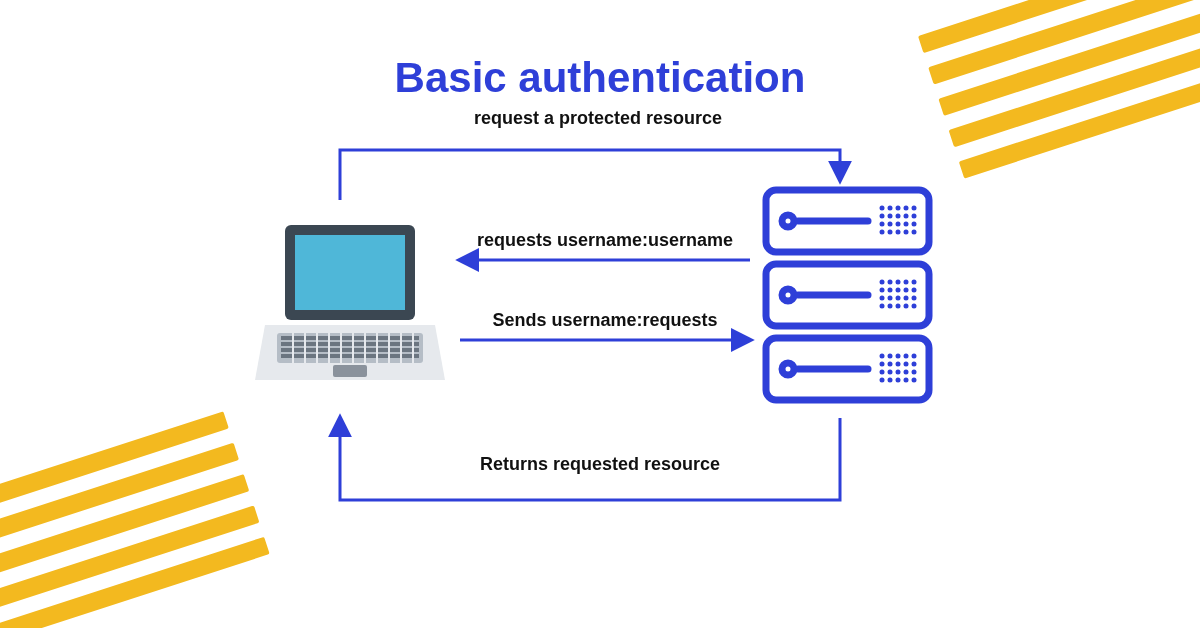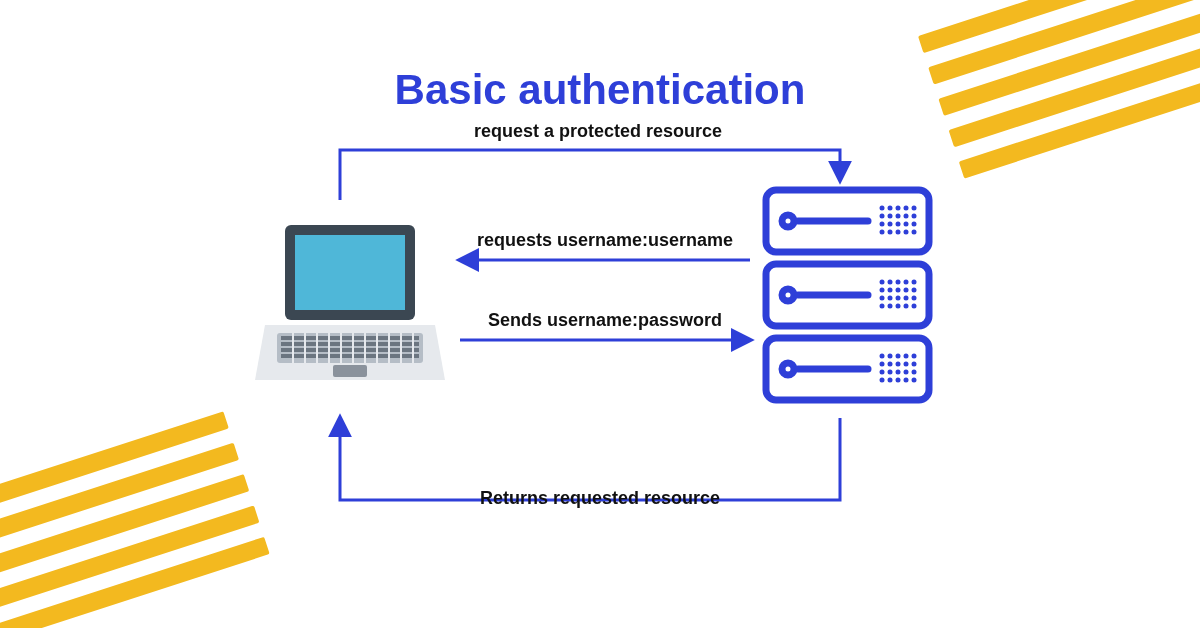--- a/index.html
+++ b/index.html
@@ -12,21 +12,20 @@
     overflow: hidden;
   }
   .diag-title {
     position: absolute;
     top: 54px;
     left: 0; right: 0;
     text-align: center;
     font-size: 42px;
     font-weight: 700;
     color: #2E3FD8;
-    margin-top: 12px;
   }
   .label {
     position: absolute;
     font-size: 18px;
     font-weight: 700;
     color: #111;
     text-align: center;
   }
   .stripes {
     position: absolute;
@@ -80,24 +79,24 @@
 
   <path d="M340 200 L340 150 L840 150 L840 180" fill="none" stroke="#2E3FD8" stroke-width="3" marker-end="url(#ah)"></path>
 
   <line x1="750" y1="260" x2="460" y2="260" stroke="#2E3FD8" stroke-width="3" marker-end="url(#ah)"></line>
 
   <line x1="460" y1="340" x2="750" y2="340" stroke="#2E3FD8" stroke-width="3" marker-end="url(#ah)"></line>
 
   <path d="M840 418 L840 500 L340 500 L340 418" fill="none" stroke="#2E3FD8" stroke-width="3" marker-end="url(#ah)"></path>
 </svg>
 
-<div class="label" style="top:108px; left:0; right:4px;margin-top:13px;">request a protected resource</div>
+<div class="label" style="top:108px; left:0; right:4px;">request a protected resource</div>
 <div class="label" style="top:230px; left:460px; width:290px;">requests username:username</div>
-<div class="label" style="top:310px; left:460px; width:290px;">Sends username:password</div>
-<div class="label" style="top:488px; left:0; right:0;">Returns requested resource</div>
+<div class="label" style="top:310px; left:460px; width:290px;">Sends username:requests</div>
+<div class="label" style="top:454px; left:0; right:0;">Returns requested resource</div>
 
 <div class="laptop">
 <svg width="190" height="180" viewBox="0 0 190 180">
   <rect x="30" y="10" width="130" height="95" rx="6" fill="#3B4752"></rect>
   <rect x="40" y="20" width="110" height="75" fill="#4FB7D8"></rect>
   <path d="M10 110 L180 110 L190 165 L0 165 Z" fill="#E6E9ED"></path>
   <rect x="22" y="118" width="146" height="30" rx="3" fill="#B5BDC6"></rect>
 
   <g fill="#6B7580">
     <rect x="26" y="121" width="138" height="4"></rect>

